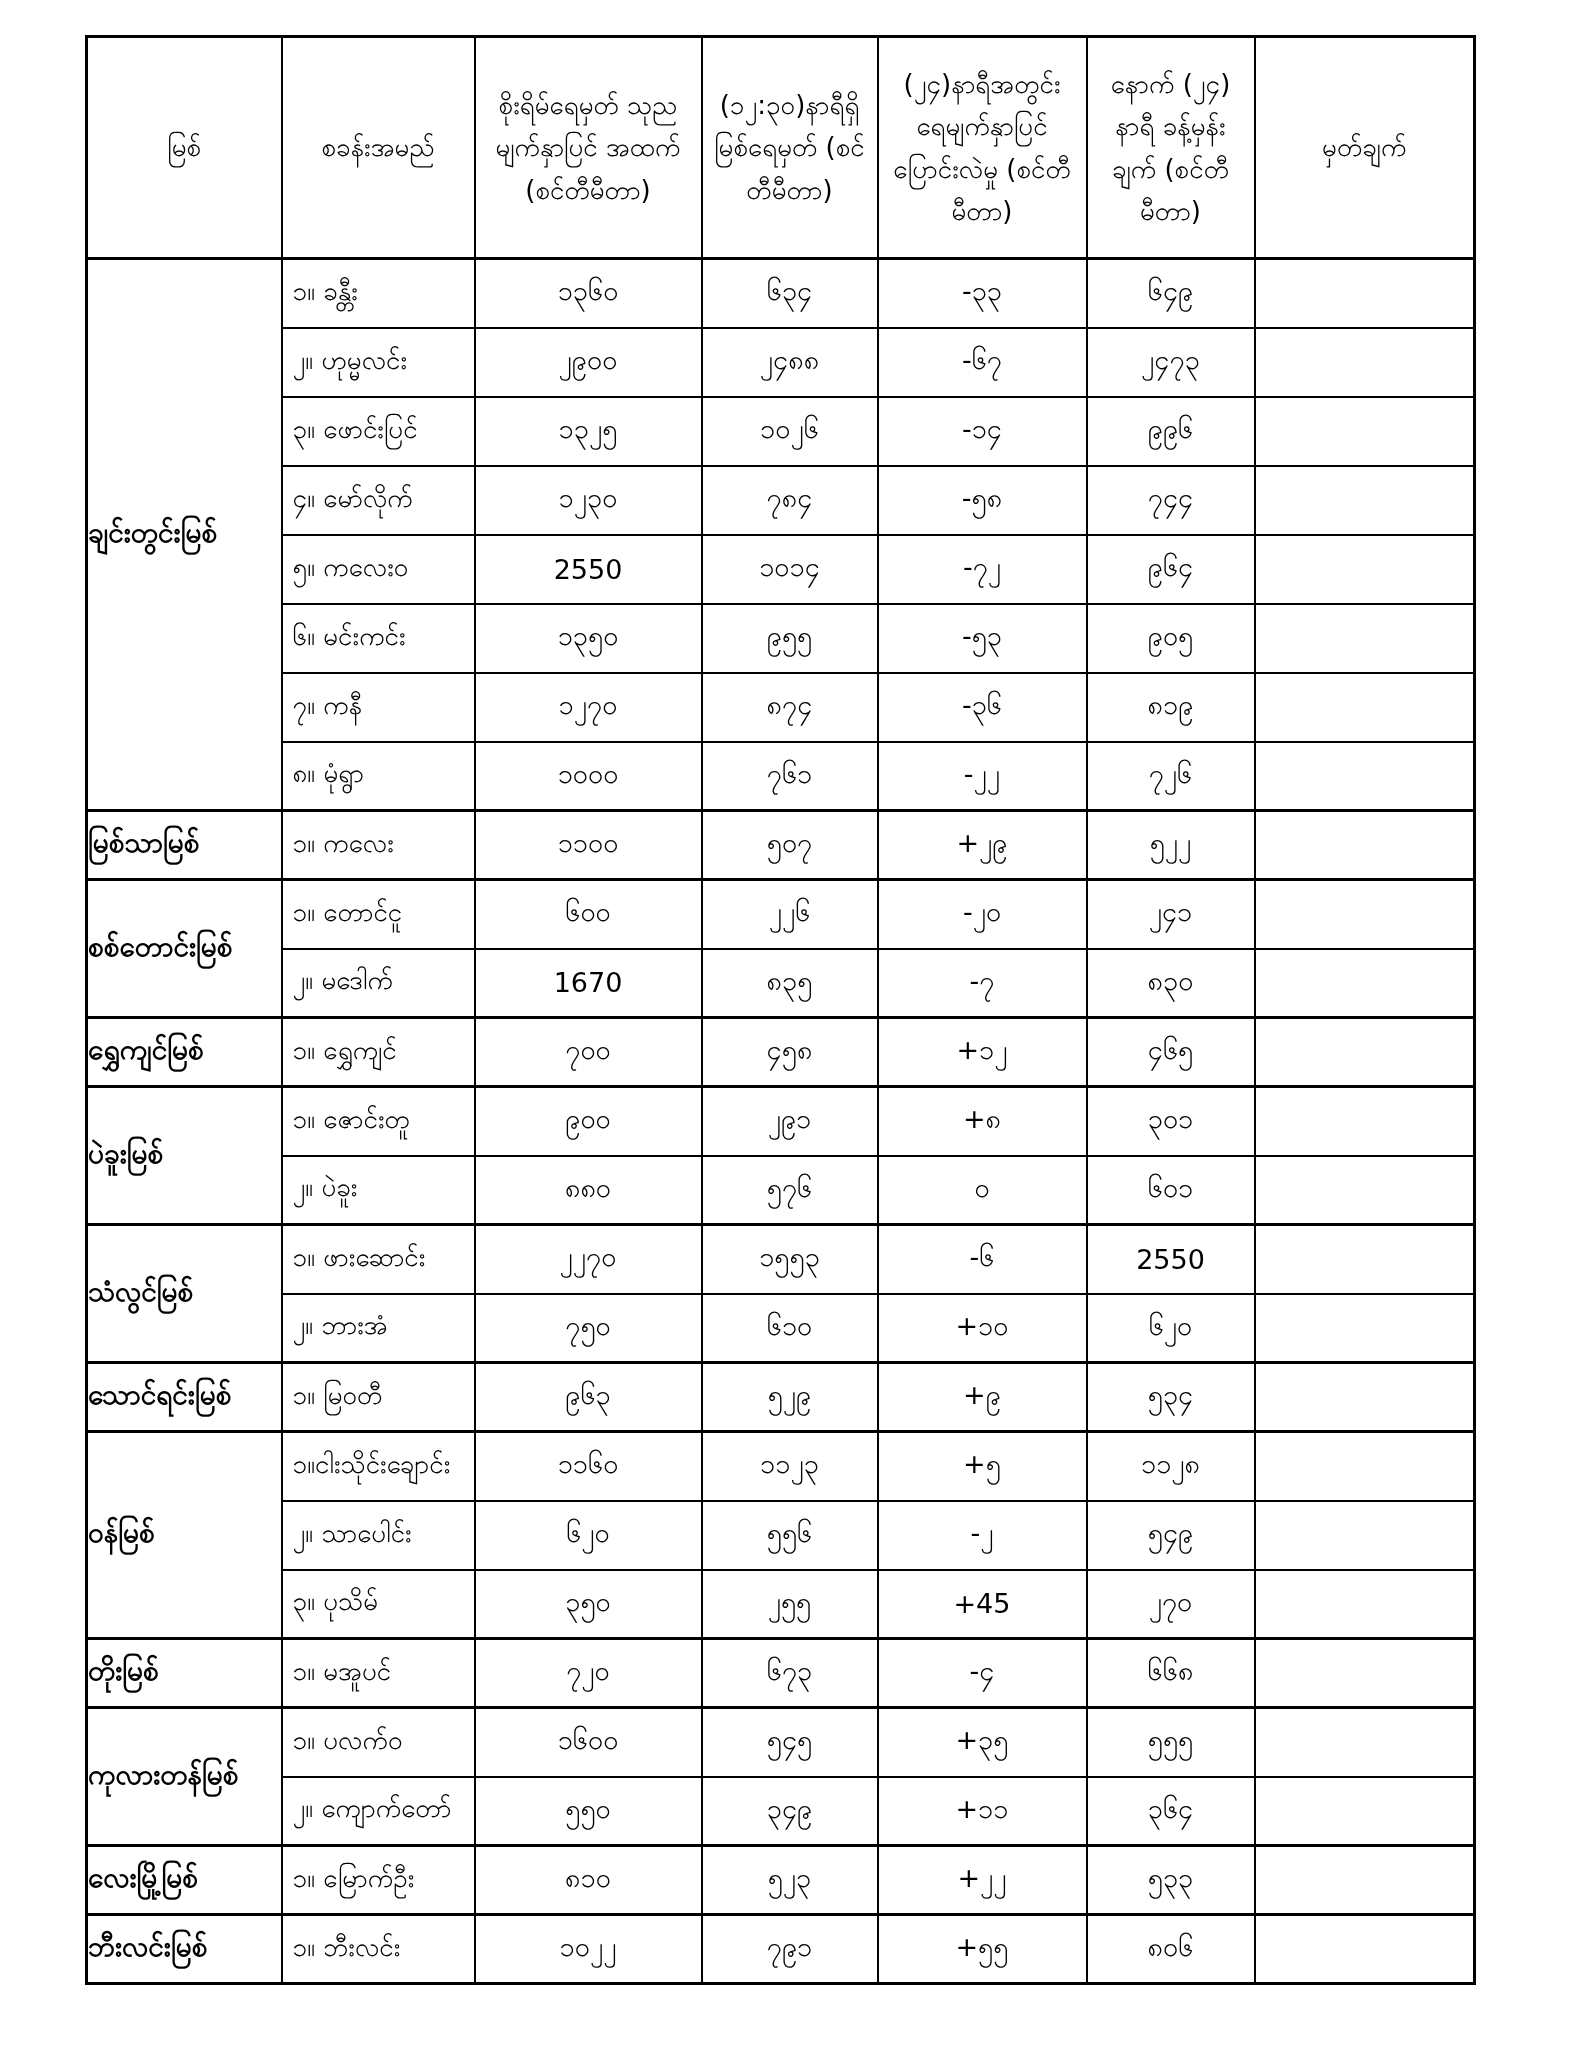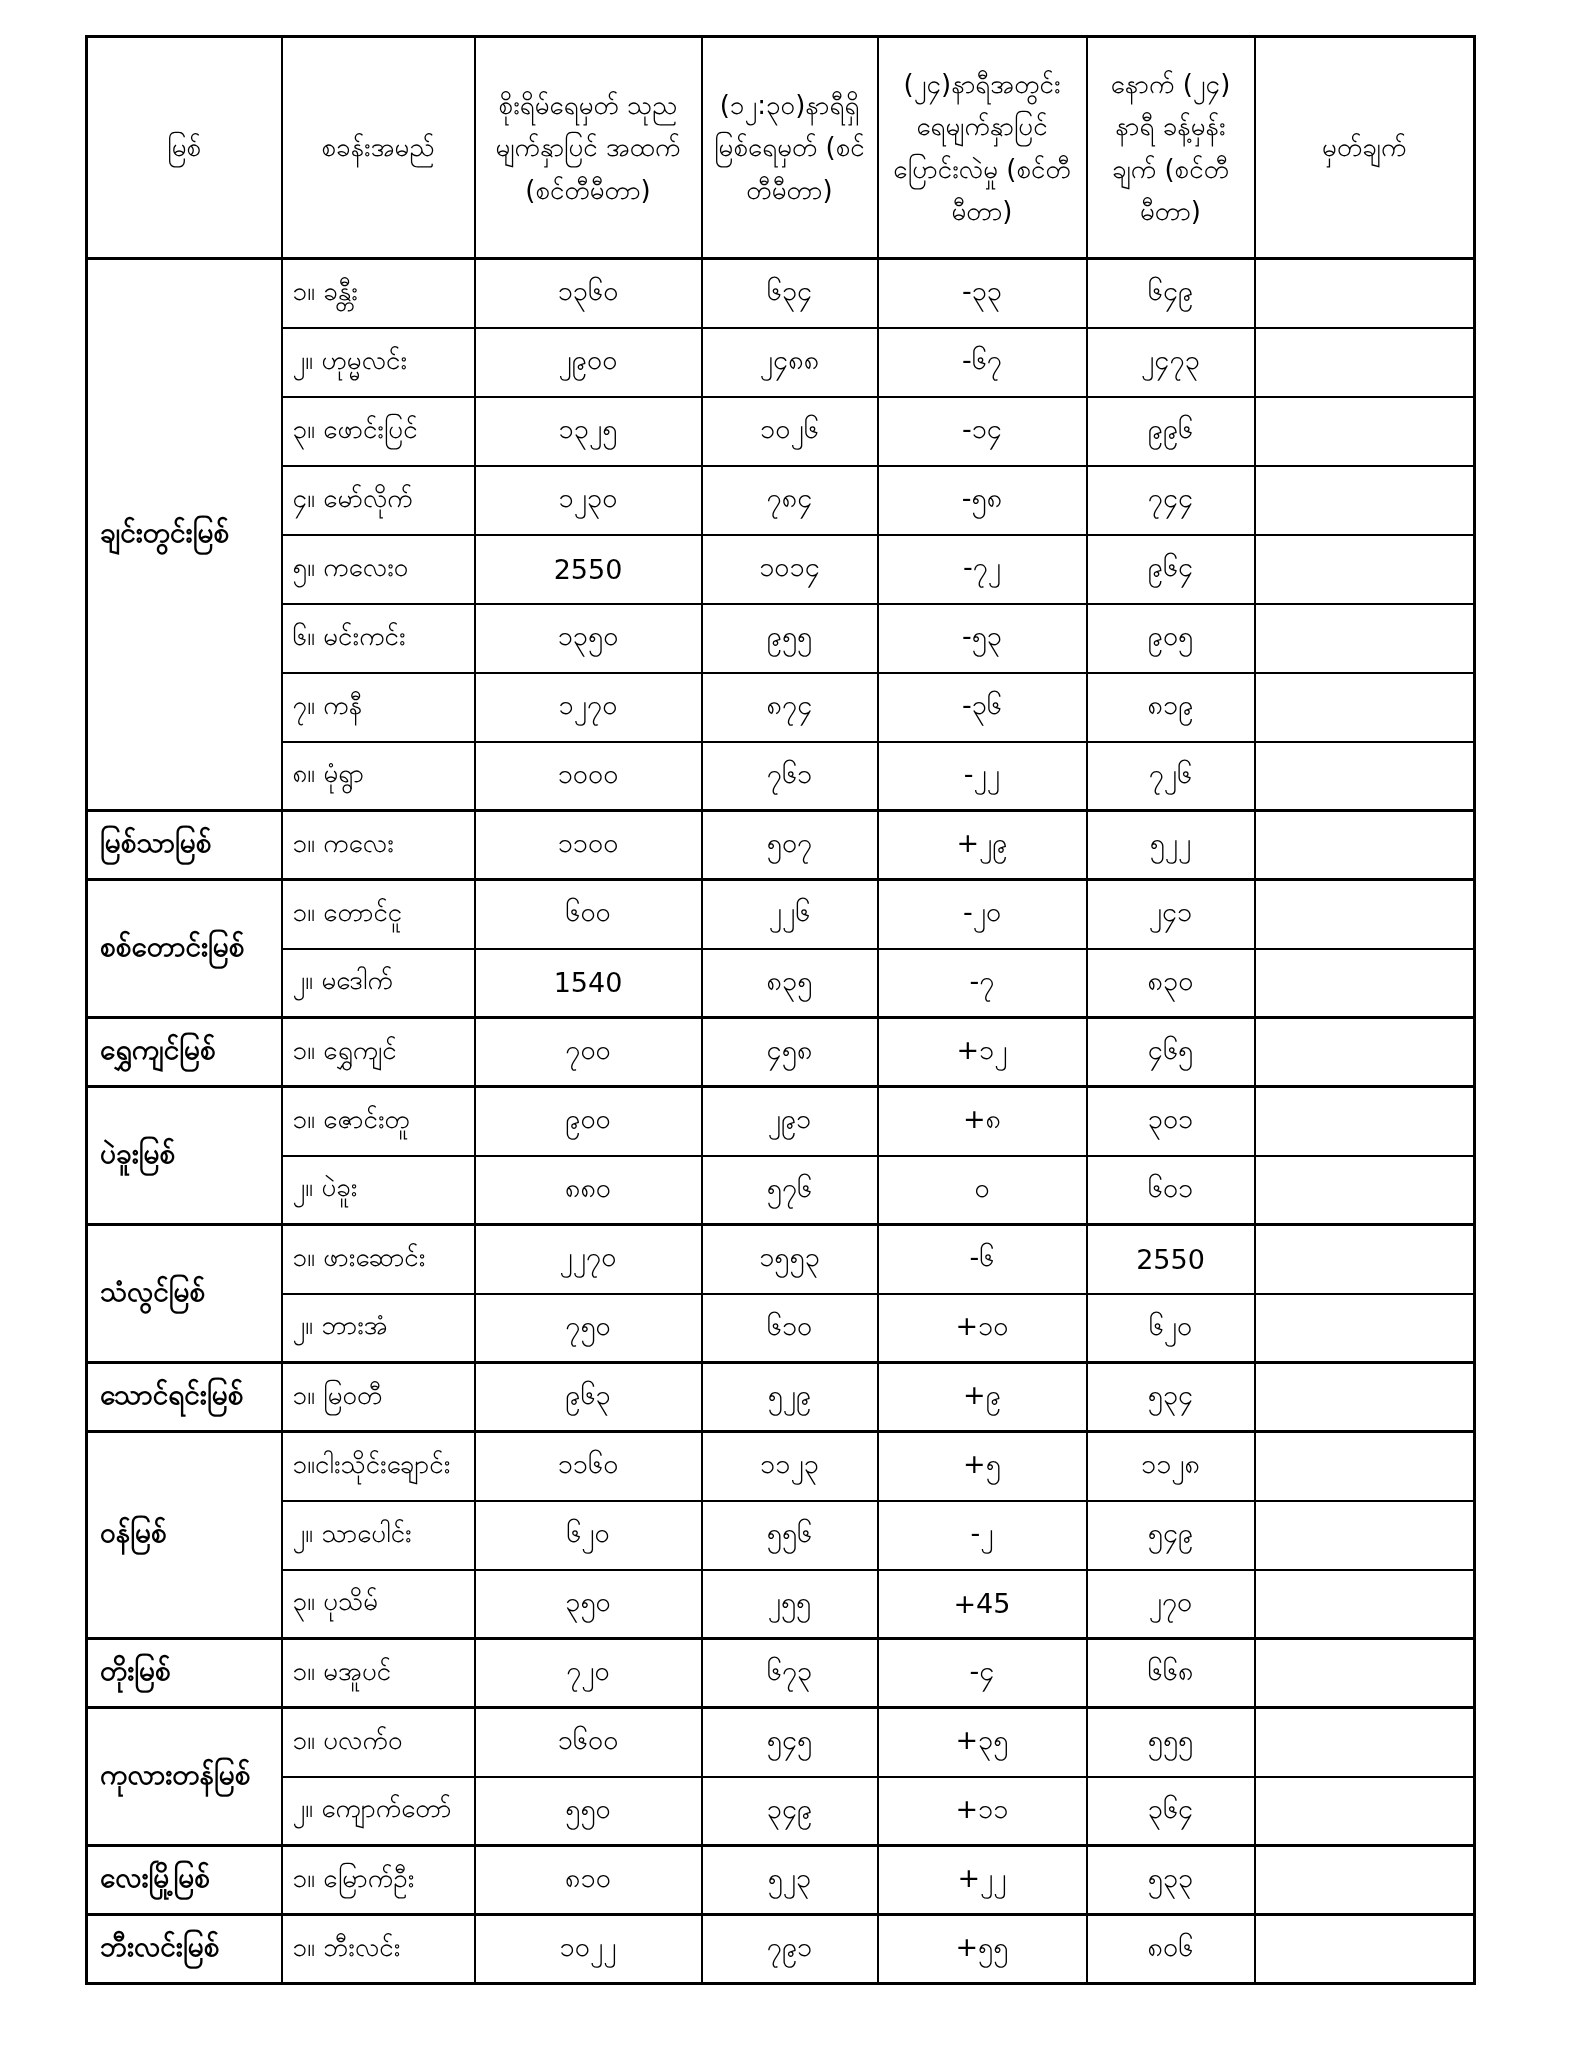--- a/index.html
+++ b/index.html
@@ -44,21 +44,21 @@
   .river-table tbody td {
     font-size: 27px;
     text-align: center;
     vertical-align: middle;
     padding: 2px 4px;
   }
   .river-table tbody td.river {
     font-weight: bold;
     font-size: 28px;
     text-align: left;
-    padding-left: 12px;
+    padding-left: 0;
     border-top: 3px solid #000;
   }
   .river-table tbody td.station {
     text-align: left;
     padding-left: 10px;
     font-size: 26px;
     margin-left: 10px;
   }
   .river-table tbody tr.group-start td { border-top: 3px solid #000; }
 </style>
@@ -165,21 +165,21 @@
         <td class="river" rowspan="2">စစ်တောင်းမြစ်</td>
         <td class="station">၁။ တောင်ငူ</td>
         <td class="danger">၆၀၀</td>
         <td class="current">၂၂၆</td>
         <td class="change">-၂၀</td>
         <td class="forecast">၂၄၁</td>
         <td class="remark"></td>
       </tr>
       <tr>
         <td class="station">၂။ မဒေါက်</td>
-        <td class="danger">1540</td>
+        <td class="danger">1670</td>
         <td class="current">၈၃၅</td>
         <td class="change">-၇</td>
         <td class="forecast">၈၃၀</td>
         <td class="remark"></td>
       </tr>
       <tr class="group-start">
         <td class="river" rowspan="1">ရွှေကျင်မြစ်</td>
         <td class="station">၁။ ရွှေကျင်</td>
         <td class="danger">၇၀၀</td>
         <td class="current">၄၅၈</td>

